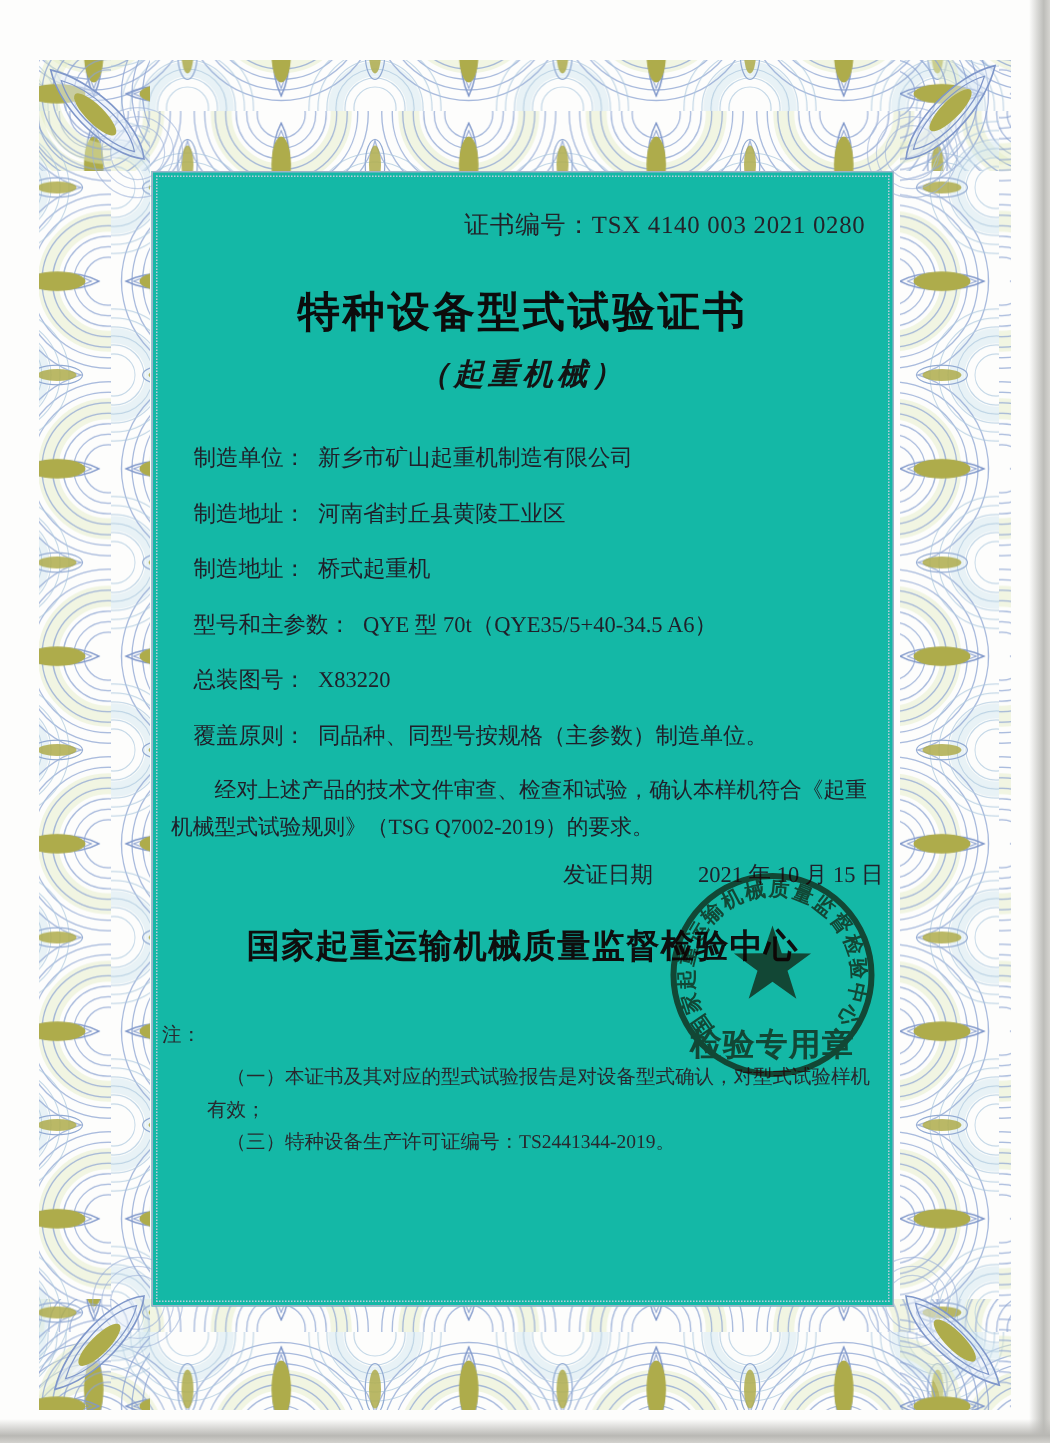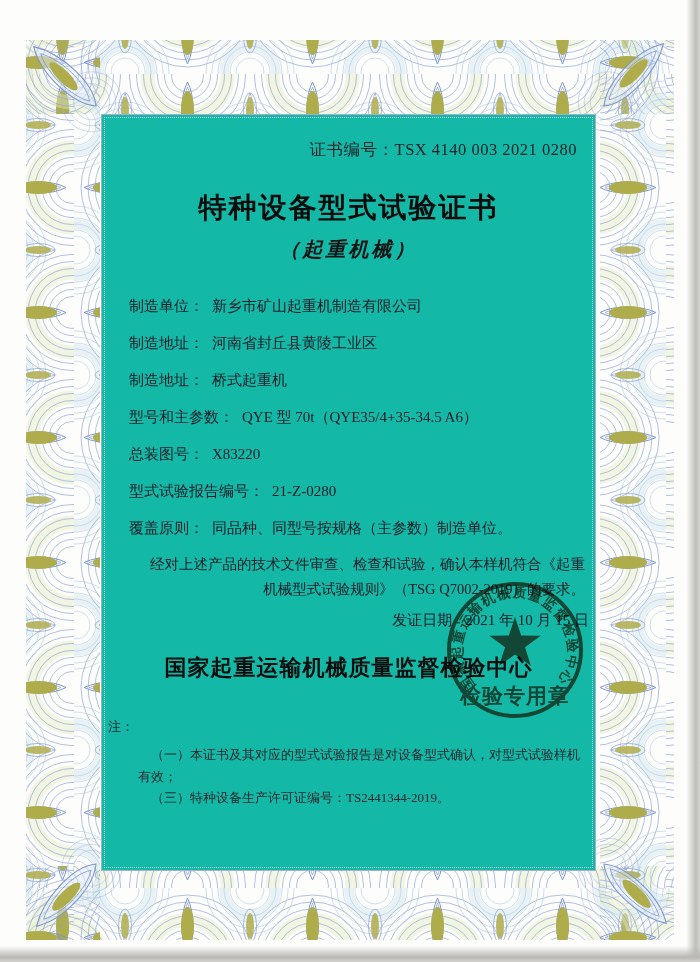--- a/index.html
+++ b/index.html
@@ -22,23 +22,23 @@
   .cert-no{margin:24px 18px 0 0;text-align:right;font-size:16.5px;letter-spacing:.5px;color:#23232a;}
   .title{margin-top:28px;text-align:center;font-family:"Liberation Sans",sans-serif;
     font-weight:bold;font-size:28px;letter-spacing:2px;color:#0c0c0c;}
   .subtitle{margin-top:9px;text-align:center;font-family:"Liberation Sans",sans-serif;
     font-weight:bold;font-size:20px;letter-spacing:3px;color:#141414;font-style:italic;}
   .fields{margin-top:25px;padding-left:27px;}
   .field-row{height:37px;line-height:37px;font-size:15px;white-space:nowrap;}
   .field-row .lab{color:#20202a;}
   .field-row .val{margin-left:8px;color:#20202a;}
   .conclusion{margin-top:5px;padding:0 10px 0 12px;font-size:14.5px;line-height:25px;
-    text-indent:2em;color:#20202a;text-align:right;}
+    text-indent:2em;color:#20202a;}
   .date-line{margin-top:9px;padding-right:6px;text-align:right;font-size:15px;color:#20202a;}
-  .date-line .dl{margin-right:13px;}
+  .date-line .dl{margin-right:30px;}
   .issuer{margin-top:23px;text-align:center;font-family:"Liberation Sans",sans-serif;
     font-weight:bold;font-size:22px;letter-spacing:1px;color:#0e0e0e;}
   .notes{margin-top:33px;padding:0 14px 0 6px;display:flex;font-size:13px;line-height:21.5px;color:#28282e;}
   .notes .note-label{flex:0 0 auto;margin-right:4px;}
   .notes .note-body{flex:1 1 auto;margin-top:28px;}
   .note-item{text-indent:1em;}
   .stamp{position:absolute;left:429px;top:564px;width:172px;height:172px;z-index:4;
     mix-blend-mode:multiply;opacity:.84;}
   .stamp text{font-family:"Liberation Sans",sans-serif;}
 </style>
@@ -130,27 +130,24 @@
     <div class="field-row">
       <span class="lab">制造单位：</span><span class="val">新乡市矿山起重机制造有限公司</span>
     </div>
     <div class="field-row">
       <span class="lab">制造地址：</span><span class="val">河南省封丘县黄陵工业区</span>
     </div>
     <div class="field-row">
       <span class="lab">制造地址：</span><span class="val">桥式起重机</span>
     </div>
     <div class="field-row">
-      <span class="lab">型号和主参数：</span><span class="val">QYE 型 70t（QYE35/4+35-34.5 A6）</span>
+      <span class="lab">型号和主参数：</span><span class="val">QYE 型 70t（QYE35/5+40-34.5 A6）</span>
     </div>
     <div class="field-row">
       <span class="lab">总装图号：</span><span class="val">X83220</span>
-    </div>
-    <div class="field-row">
-      <span class="lab">型式试验报告编号：</span><span class="val">21-Z-0280</span>
     </div>
     <div class="field-row">
       <span class="lab">覆盖原则：</span><span class="val">同品种、同型号按规格（主参数）制造单位。</span>
     </div>
   </div>
 
   <div class="conclusion">经对上述产品的技术文件审查、检查和试验，确认本样机符合《起重机械型式试验规则》（TSG Q7002-2019）的要求。</div>
 
   <div class="date-line">
     <span class="dl">发证日期</span><span>2021 年 10 月 15 日</span>

